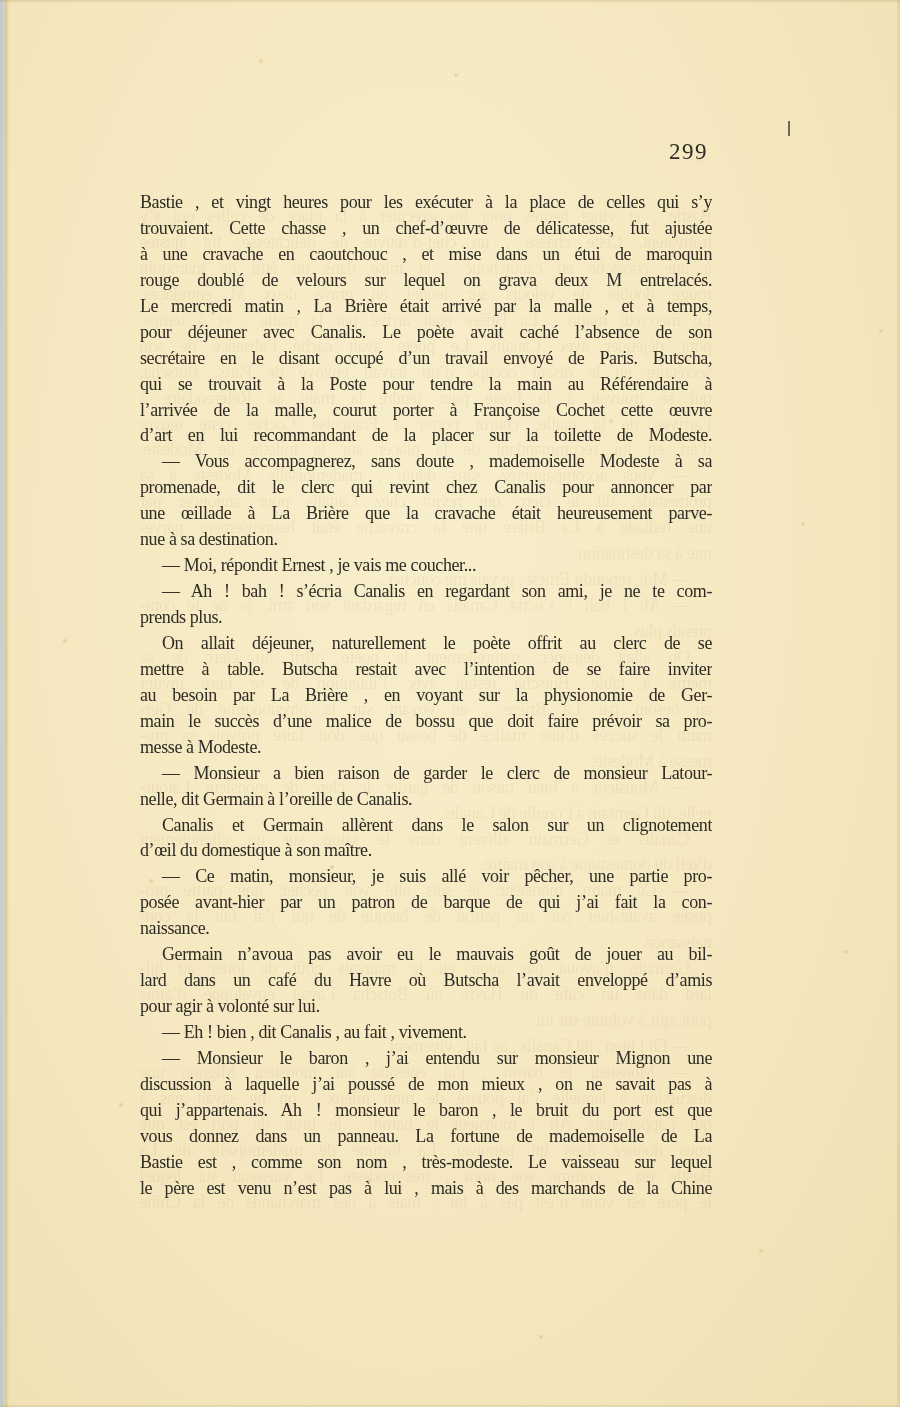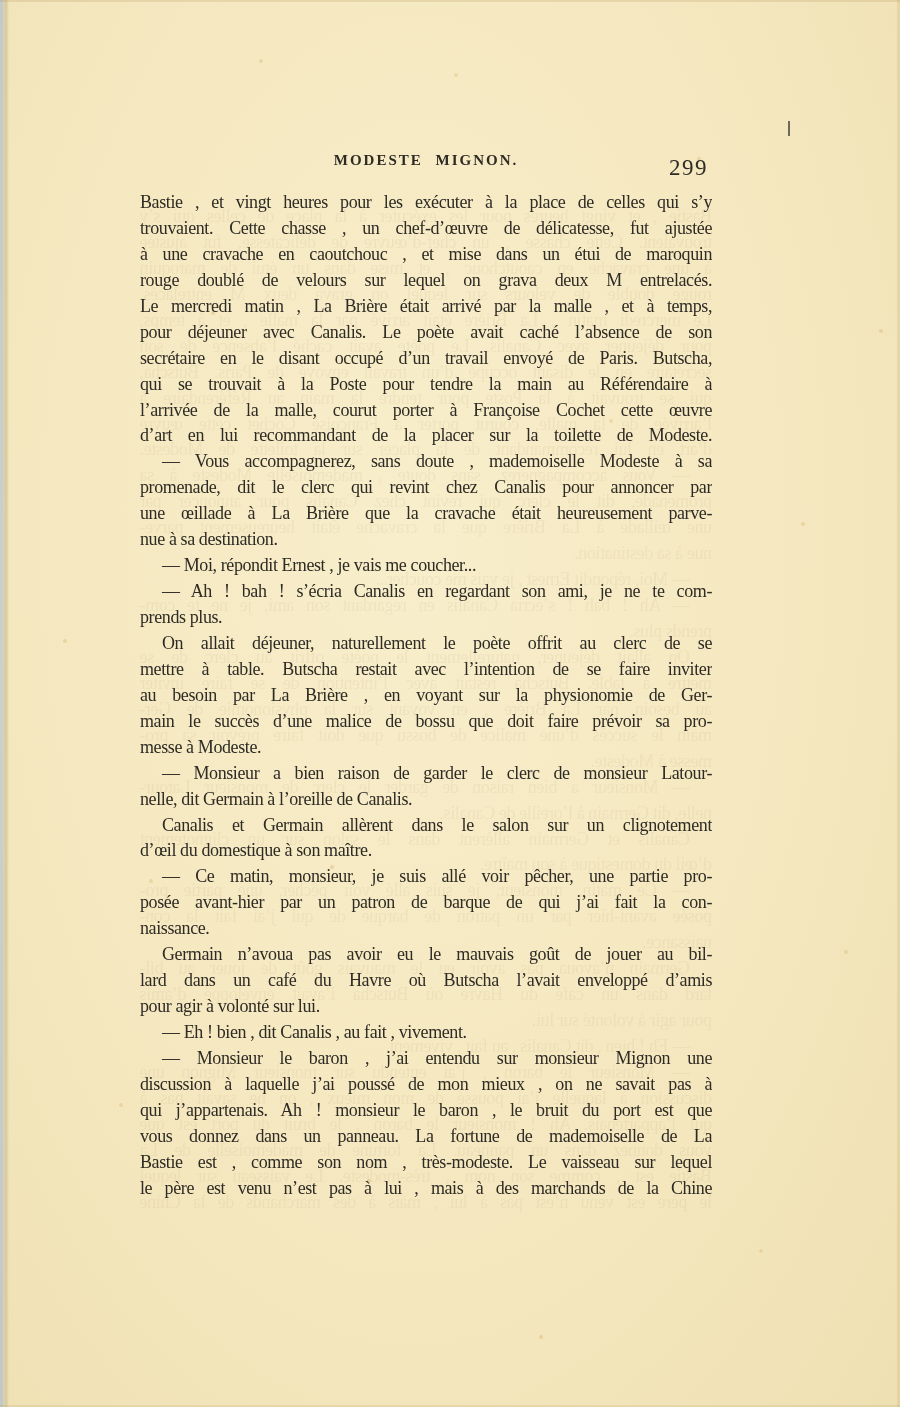--- a/index.html
+++ b/index.html
@@ -45,21 +45,21 @@
   }
 
   .running-head {
     position: absolute; top: 153px; left: 140px; width: 572px;
     text-align: center;
     font-weight: 700; font-size: 15px; line-height: 1;
     letter-spacing: 2px; word-spacing: 7px;
     color: #2e2b25;
   }
   .page-number {
-    position: absolute; top: 156px; right: 192px;
+    position: absolute; top: 140px; right: 192px;
     font-size: 23px; line-height: 1; letter-spacing: 1.5px;
     color: #2e2b25;
   }
 
   .text-block {
     position: absolute; top: 190px; left: 140px; width: 572px;
     font-size: 18px; letter-spacing: -0.4px;
     color: #2e2b25;
   }
   .line {
@@ -77,21 +77,20 @@
     transform: scaleX(-1);
     pointer-events: none;
   }
 </style>
 </head>
 <body>
 
 <div class="scan">
   <div class="speckles"></div>
 
-  <div class="running-head">MODESTE MIGNON.</div>
 
   <div class="page-number">299</div>
 
   <div class="margin-mark"></div>
 
   <div class="ghost" id="ghost-lines">
       <div class="line just">Bastie , et vingt heures pour les exécuter à la place de celles qui s’y</div>
       <div class="line just">trouvaient. Cette chasse , un chef-d’œuvre de délicatesse, fut ajustée</div>
       <div class="line just">à une cravache en caoutchouc , et mise dans un étui de maroquin</div>
       <div class="line just">rouge doublé de velours sur lequel on grava deux M entrelacés.</div>

